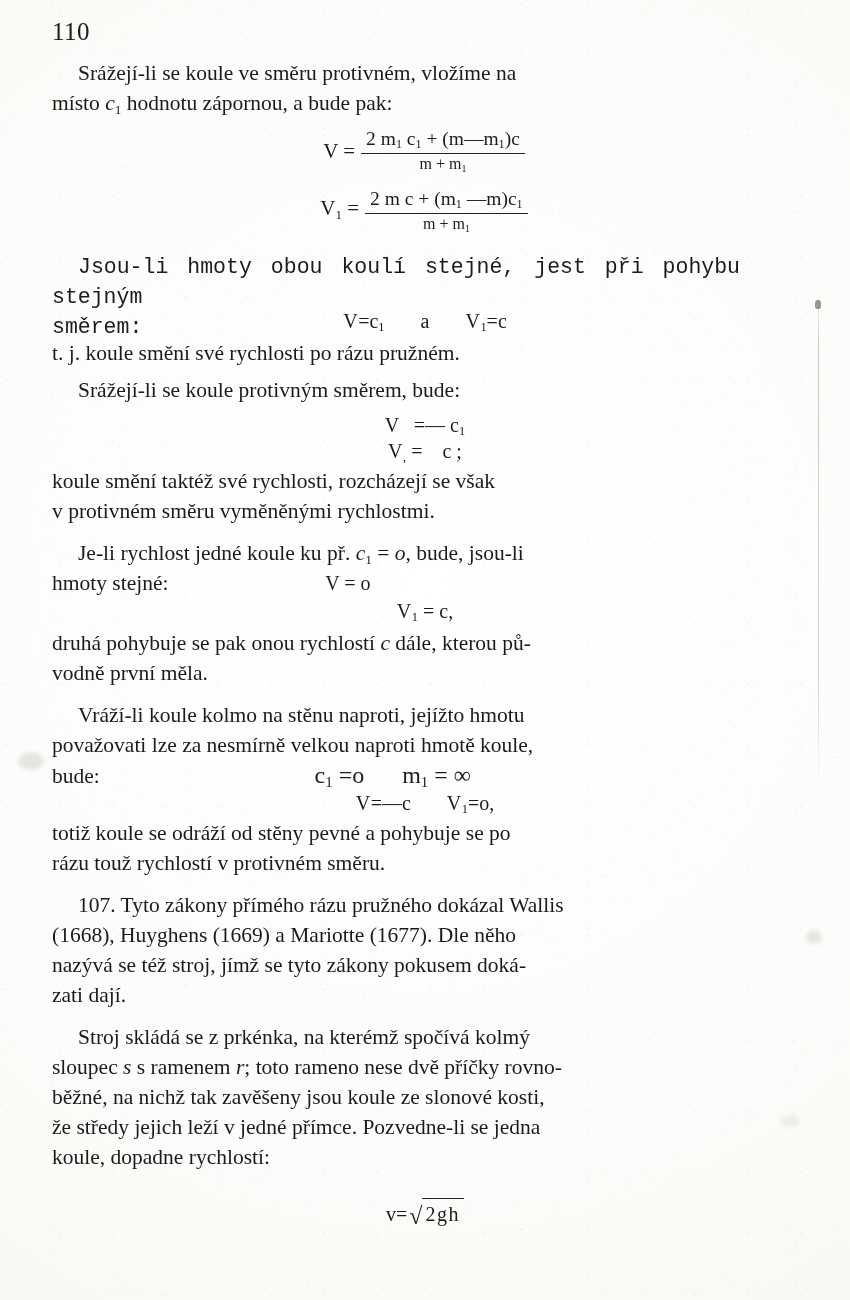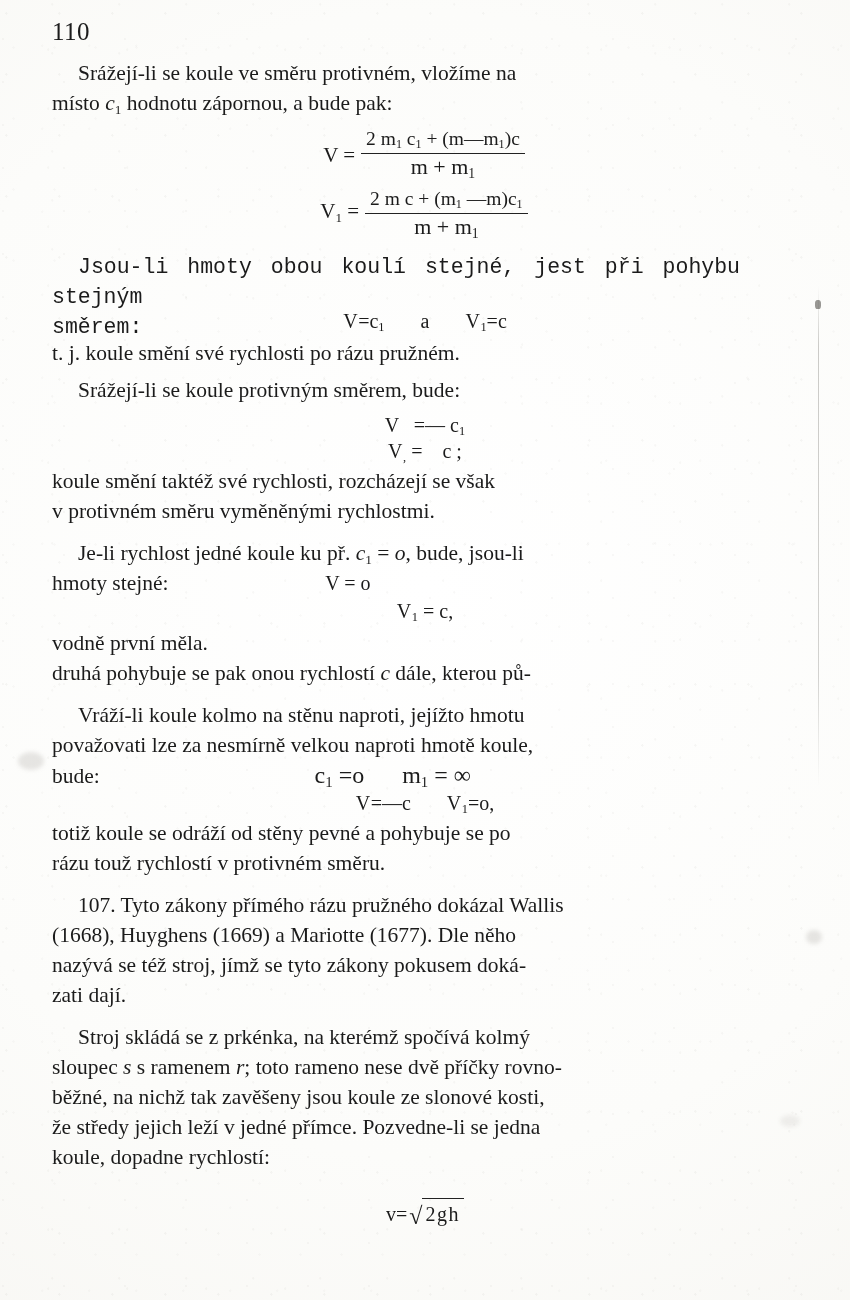--- a/index.html
+++ b/index.html
@@ -115,21 +115,21 @@
   }
   .frac .num {
     display: block;
     padding: 0 5px 1px 5px;
     border-bottom: 1.4px solid #222;
     font-size: 19.5px;
   }
   .frac .den {
     display: block;
     padding: 1px 5px 0 5px;
-    font-size: 22px;
+    font-size: 16px;
   }
   .lhs {
     display: inline-block;
     vertical-align: middle;
     font-size: 21px;
     margin-right: 4px;
   }
 
   
   .sqrt {
@@ -271,24 +271,24 @@
       </span>
     </div>
     <div class="eq" style="top:598px;">
       <span class="vsym">V</span><sub>1</sub>
       <span>=</span>
       <span>c</span><span>,</span>
     </div>
 
     <div class="block" style="top:628px;">
       <p class="noindent">
+        <span>druhá pohybuje se pak onou rychlostí </span><span class="it">c</span><span> dále, kterou pů-</span>
+      </p>
+      <p class="noindent">
         <span>vodně první měla.</span>
-      </p>
-      <p class="noindent">
-        <span>druhá pohybuje se pak onou rychlostí </span><span class="it">c</span><span> dále, kterou pů-</span>
       </p>
     </div>
 
     <div class="block" style="top:700px;">
       <p>
         <span>Vráží-li koule kolmo na stěnu naproti, jejížto hmotu</span>
       </p>
       <p class="noindent">
         <span>považovati lze za nesmírně velkou naproti hmotě koule,</span>
       </p>

